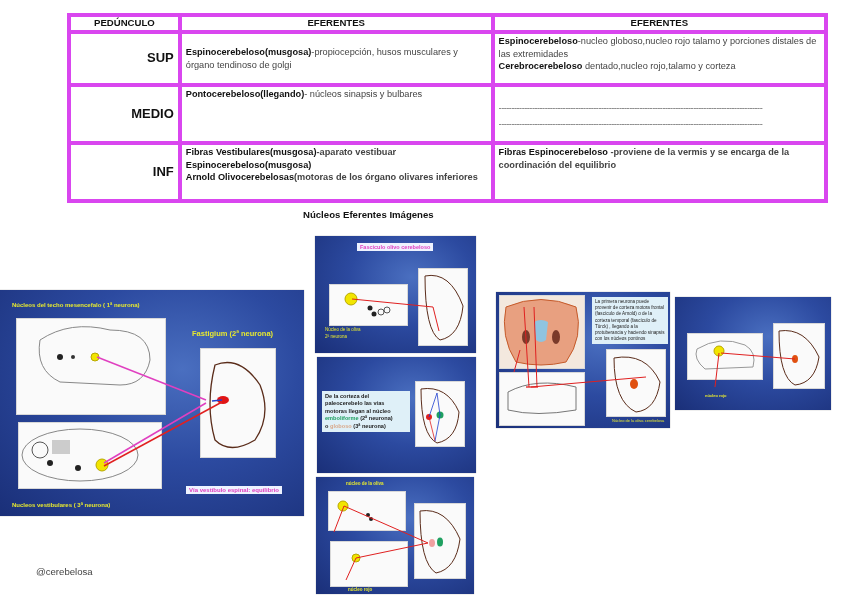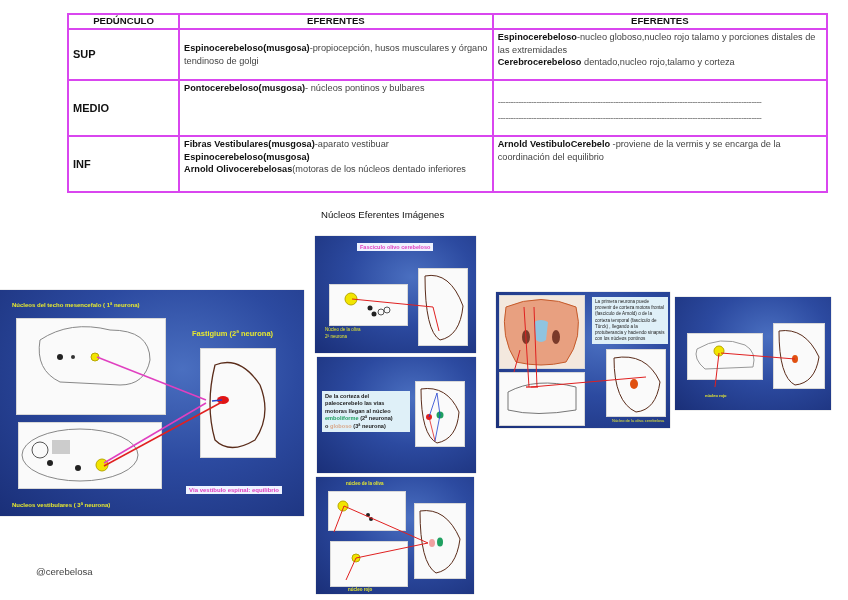--- a/index.html
+++ b/index.html
@@ -1,27 +1,27 @@
 <!DOCTYPE html>
 <html><head>
 <meta charset="utf-8">
 <style>
   html, body { margin:0; padding:0; }
   body { width:848px; height:600px; background:#ffffff; position:relative; overflow:hidden;
          font-family:"Liberation Sans", sans-serif; color:#222; }
   table.ped { position:absolute; left:67px; top:13px; width:761px; border-collapse:collapse; font-size:9.2px; line-height:12.5px; }
-  table.ped th, table.ped td { border:2px solid #d946ef; vertical-align:top; padding:1px 4px; }
+  table.ped th, table.ped td { border:4px solid #d946ef; vertical-align:top; padding:1px 4px; }
   table.ped th { font-weight:bold; text-align:center; height:13px; padding:0 4px; color:#111; font-size:9.6px; }
-  table.ped td.ped-name { text-align:left; vertical-align:middle; font-weight:bold; color:#111; font-size:11px; }
+  table.ped td.ped-name { text-align:right; vertical-align:middle; font-weight:bold; color:#111; font-size:13px; }
   table.ped td b { color:#111; }
   table.ped td span.n { color:#444; }
   .c1 { width:108px; } .c2 { width:305px; } .c3 { width:325px; }
-  tr.r-sup td { height:47px;margin-top:32px; } tr.r-med td { height:52px; } tr.r-inf td { height:52px; }
+  tr.r-sup td { height:47px;margin-top:32px; } tr.r-med td { height:52px; } tr.r-inf td { height:52px;font-weight:bold; }
   .dashes { color:#666; letter-spacing:-0.5px; white-space:nowrap; overflow:hidden; margin-top:4px; }
-  .section-title { position:absolute; left:321px; top:209px; font-weight:normal; font-size:9.6px; color:#111; }
+  .section-title { position:absolute; left:303px; top:209px; font-weight:bold; font-size:9.6px; color:#111; }
   .credit { position:absolute; left:36px; top:566px; font-size:9.6px; color:#444; }
 
   .slide { position:absolute; background:radial-gradient(ellipse at 60% 35%, #4a6fc0 0%, #2c4aa0 45%, #1a2f78 100%); box-shadow:0 0 1px #999; overflow:hidden; }
   .panel { position:absolute; background:#fafafa; border:1px solid #d8d8d8; }
   .ylabel { position:absolute; color:#e6e830; font-weight:bold; font-size:6px; white-space:nowrap;text-align:center; }
   .ylabel.big { font-size:7.5px; }
   .mlabel { position:absolute; background:#eef3ff; color:#e040c0; font-weight:bold; font-size:6px; padding:1px 3px; white-space:nowrap; }
   .textbox { position:absolute; background:#dff0f8; color:#222; font-weight:bold; font-size:5.6px; line-height:7.4px; padding:2px 3px; }
   .textbox.thin { font-weight:normal; font-size:4.6px; line-height:6.2px; }
   .green { color:#1fa060; } .tan { color:#d9a88a; }
@@ -48,36 +48,36 @@
       <div><b>Espinocerebeloso(musgosa)</b><span class="n">-propiocepción, husos musculares y órgano tendinoso de golgi</span></div>
     </td>
     <td>
       <div><b>Espinocerebeloso</b><span class="n">-nucleo globoso,nucleo rojo talamo y porciones distales de las extremidades</span></div>
       <div><b>Cerebrocerebeloso</b><span class="n"> dentado,nucleo rojo,talamo y corteza</span></div>
     </td>
   </tr>
   <tr class="r-med">
     <td class="ped-name">MEDIO</td>
     <td>
-      <div><b>Pontocerebeloso(musgosa)</b><span class="n">- núcleos pontinos y bulbares</span></div>
+      <div><b>Pontocerebeloso(llegando)</b><span class="n">- núcleos sinapsis y bulbares</span></div>
     </td>
     <td style="vertical-align:middle">
       <div class="dashes">-------------------------------------------------------------------------------------------------------</div>
       <div class="dashes">-------------------------------------------------------------------------------------------------------</div>
     </td>
   </tr>
   <tr class="r-inf">
     <td class="ped-name">INF</td>
     <td>
       <div><b>Fibras Vestibulares(musgosa)</b><span class="n">-aparato vestibuar</span></div>
       <div><b>Espinocerebeloso(musgosa)</b><span class="n"></span></div>
-      <div><b>Arnold Olivocerebelosas</b><span class="n">(motoras de los núcleos dentado inferiores</span></div>
-    </td>
-    <td>
-      <div><b>Arnold VestibuloCerebelo</b><span class="n"> -proviene de la vermis y se encarga de la coordinación del equilibrio</span></div>
+      <div><b>Arnold Olivocerebelosas</b><span class="n">(motoras de los órgano olivares inferiores</span></div>
+    </td>
+    <td>
+      <div><b>Fibras Espinocerebeloso</b><span class="n"> -proviene de la vermis y se encarga de la coordinación del equilibrio</span></div>
     </td>
   </tr>
 </tbody>
   </table>
 
 <div class="section-title">Núcleos Eferentes Imágenes</div>
 
 <div class="slide" style="left:0;top:290px;width:304px;height:226px;">
   <div class="ylabel" style="left:12px;top:12px;">Núcleos del techo mesencefalo ( 1ª neurona)</div>
   <div class="panel" style="left:16px;top:28px;width:148px;height:95px;"></div>

